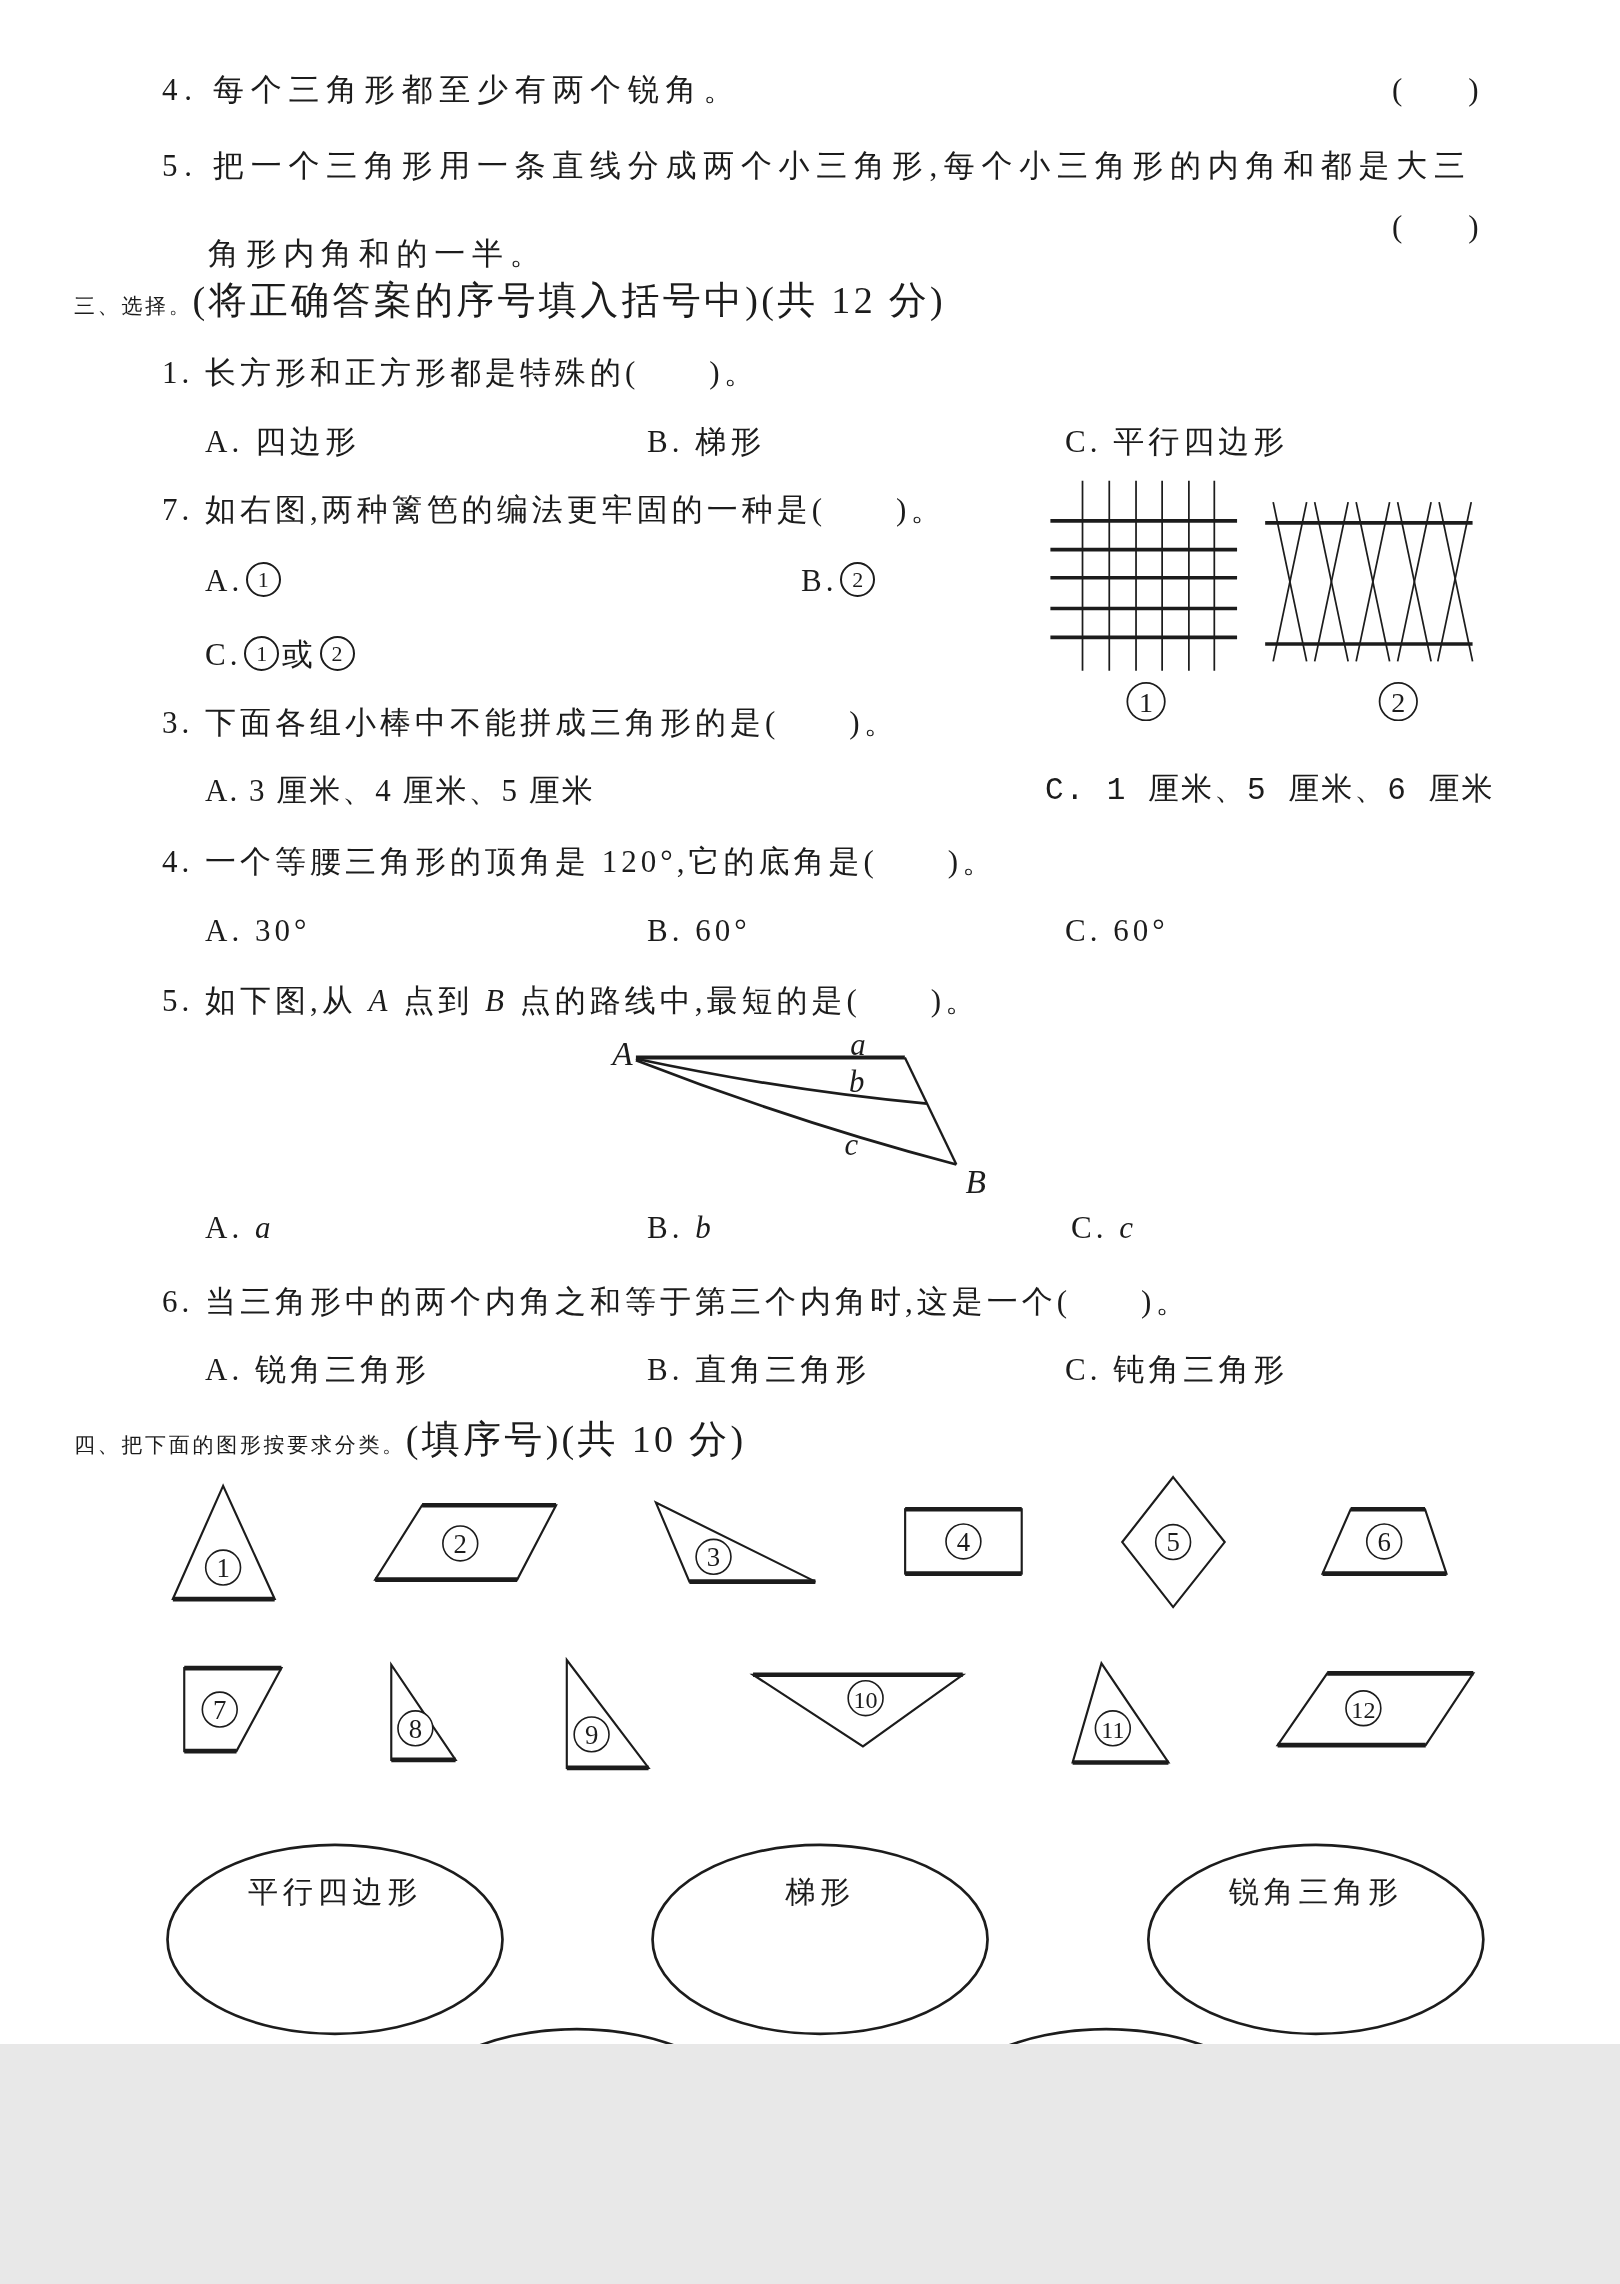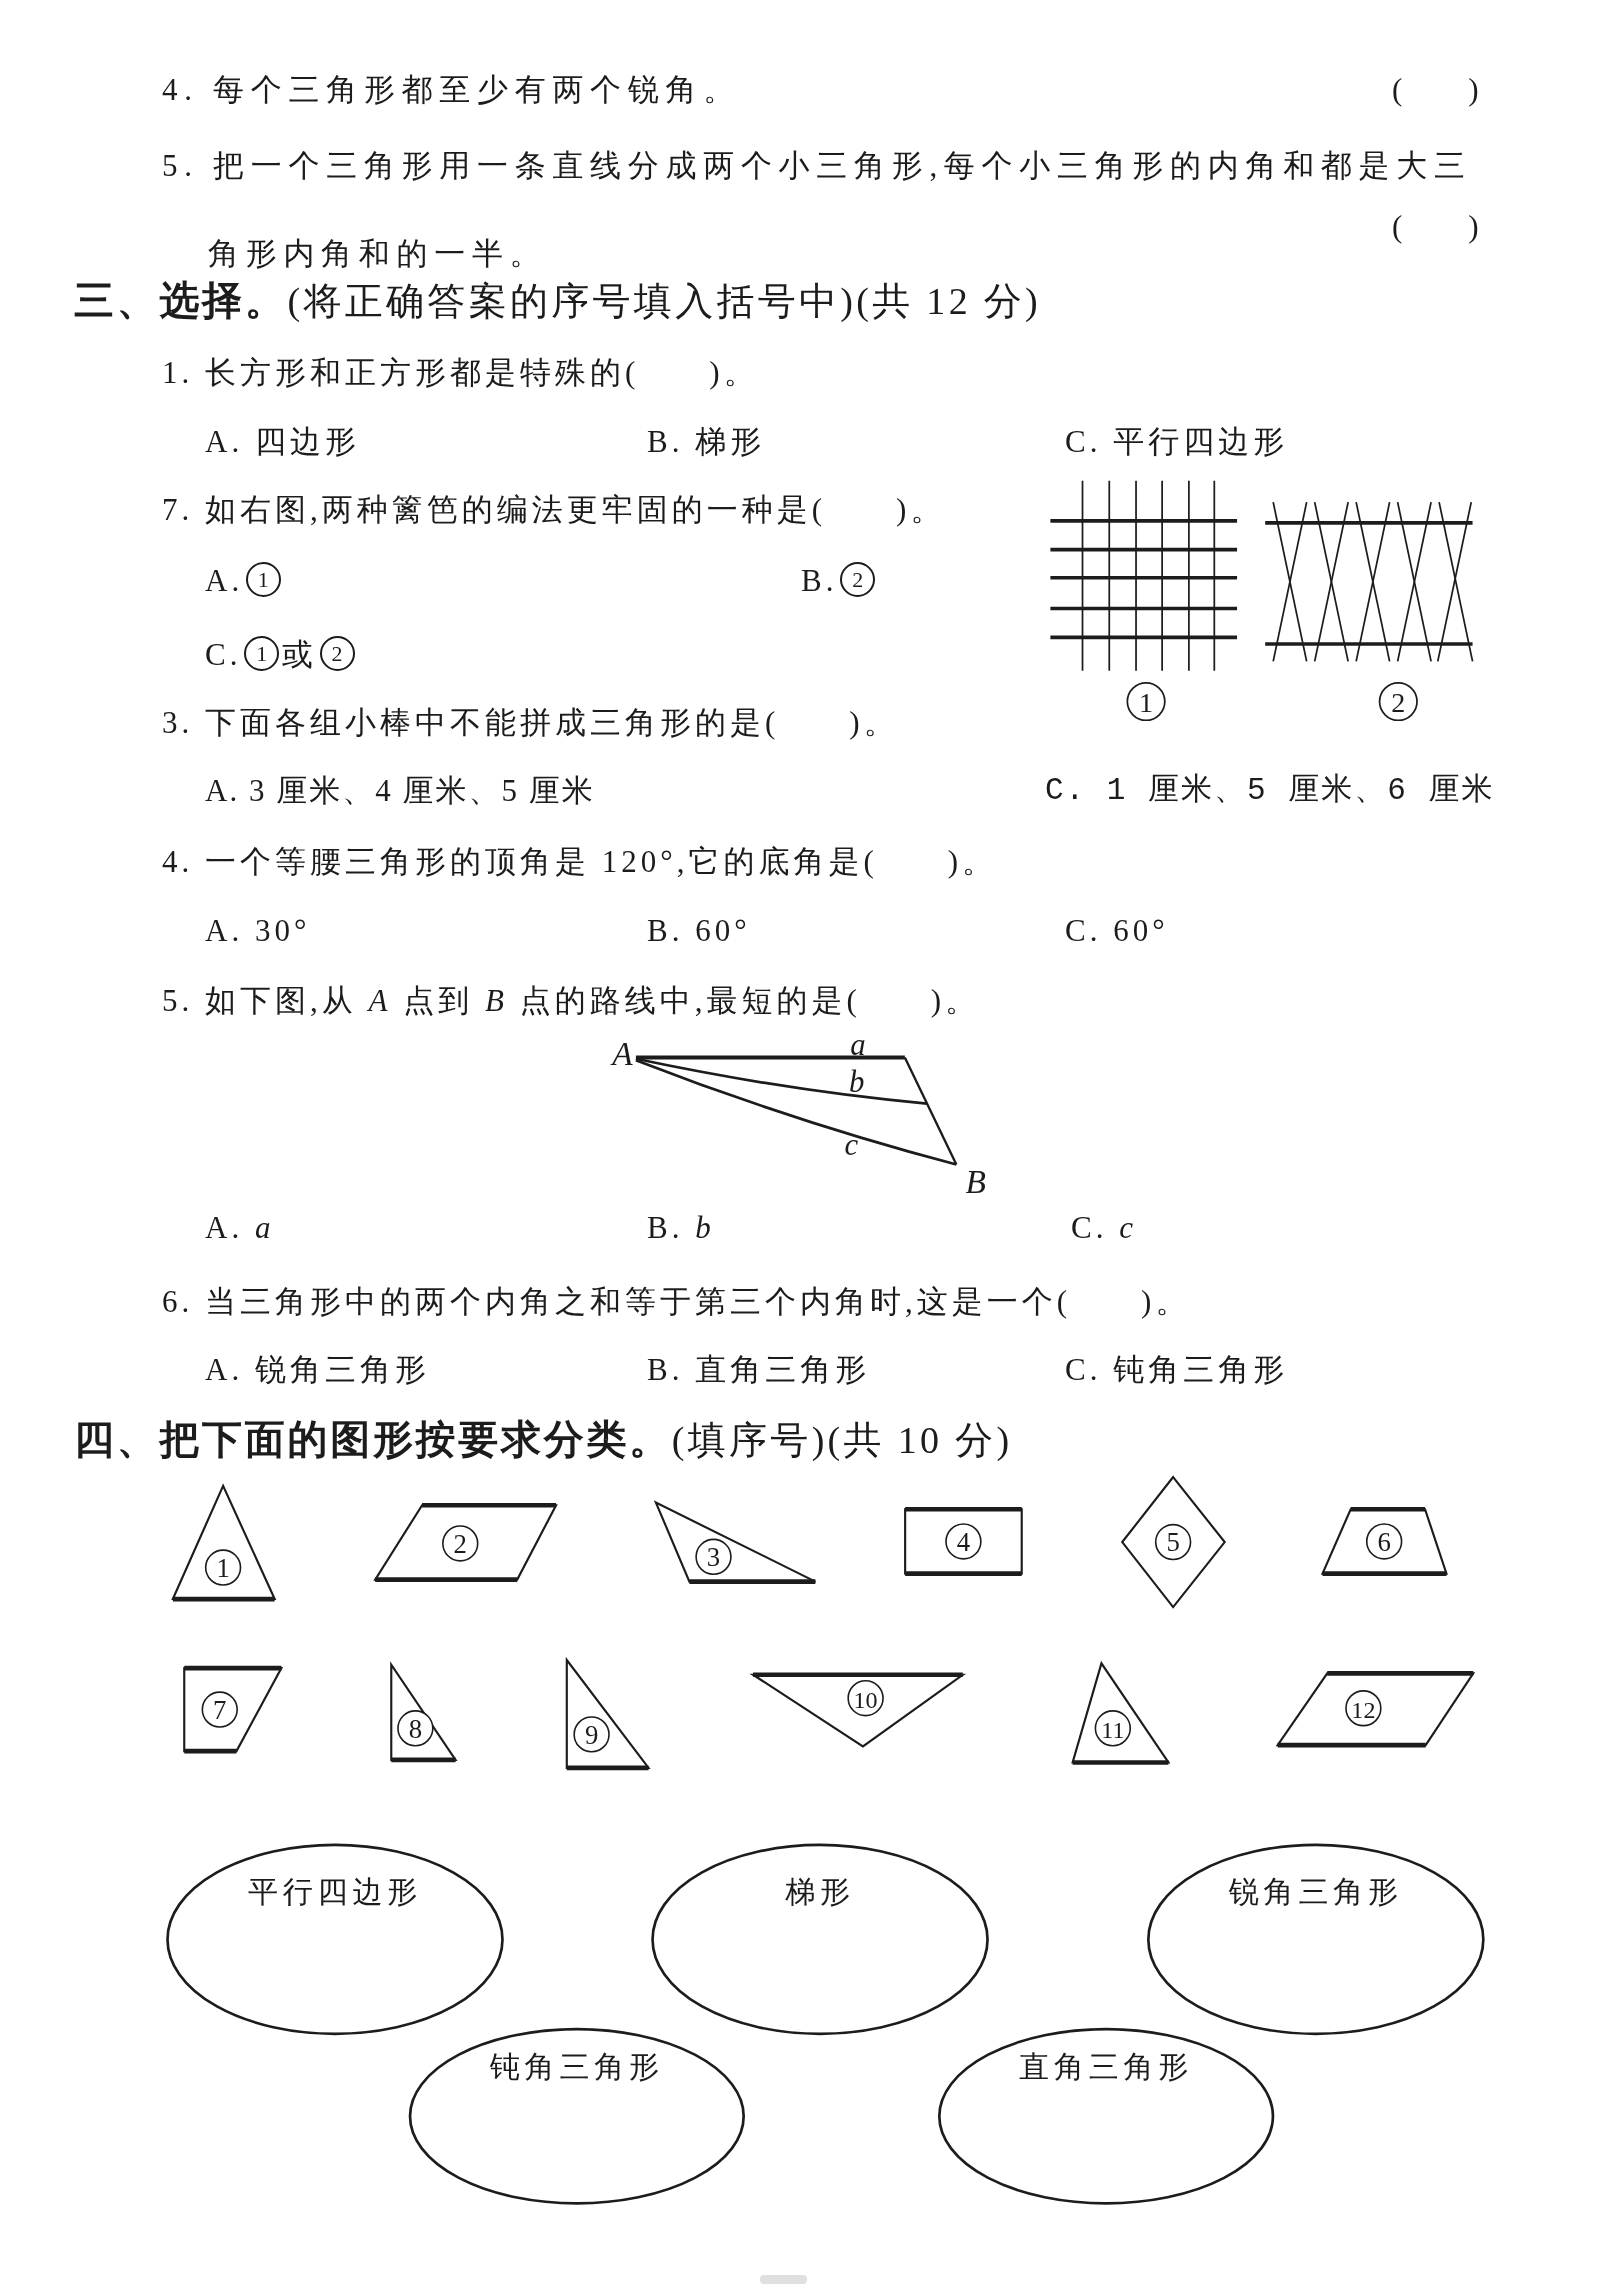--- a/index.html
+++ b/index.html
@@ -1,35 +1,35 @@
 <!DOCTYPE html>
 <html style="font-size:10.7px"><head>
 <meta charset="utf-8">
 <style>
   html,body{margin:0;padding:0;background:#e8e8e8;}
   #page{
     position:relative;
-    width:1620px;height:2284px;
+    width:1620px;height:2044px;
     background:#ffffff;
     font-family:"Liberation Serif","DejaVu Serif",serif;
     color:#1c1c1c;
     overflow:hidden;
   }
   .line{
     position:absolute;
     font-size:31px;
     line-height:46px;
     letter-spacing:4px;
     white-space:nowrap;
   }
   .wide{letter-spacing:6.7px;}
   .head-bold{
     font-family:"Liberation Sans","DejaVu Sans",sans-serif;
-    font-weight:700;
-    font-size:40px;
+    font-weight:400;
+    font-size:21px;
     letter-spacing:2.7px;
   }
   .head-rest{
     font-size:38px;
     letter-spacing:3.3px;
   }
   .paren{
     position:absolute;
     font-size:31px;
     line-height:46px;

